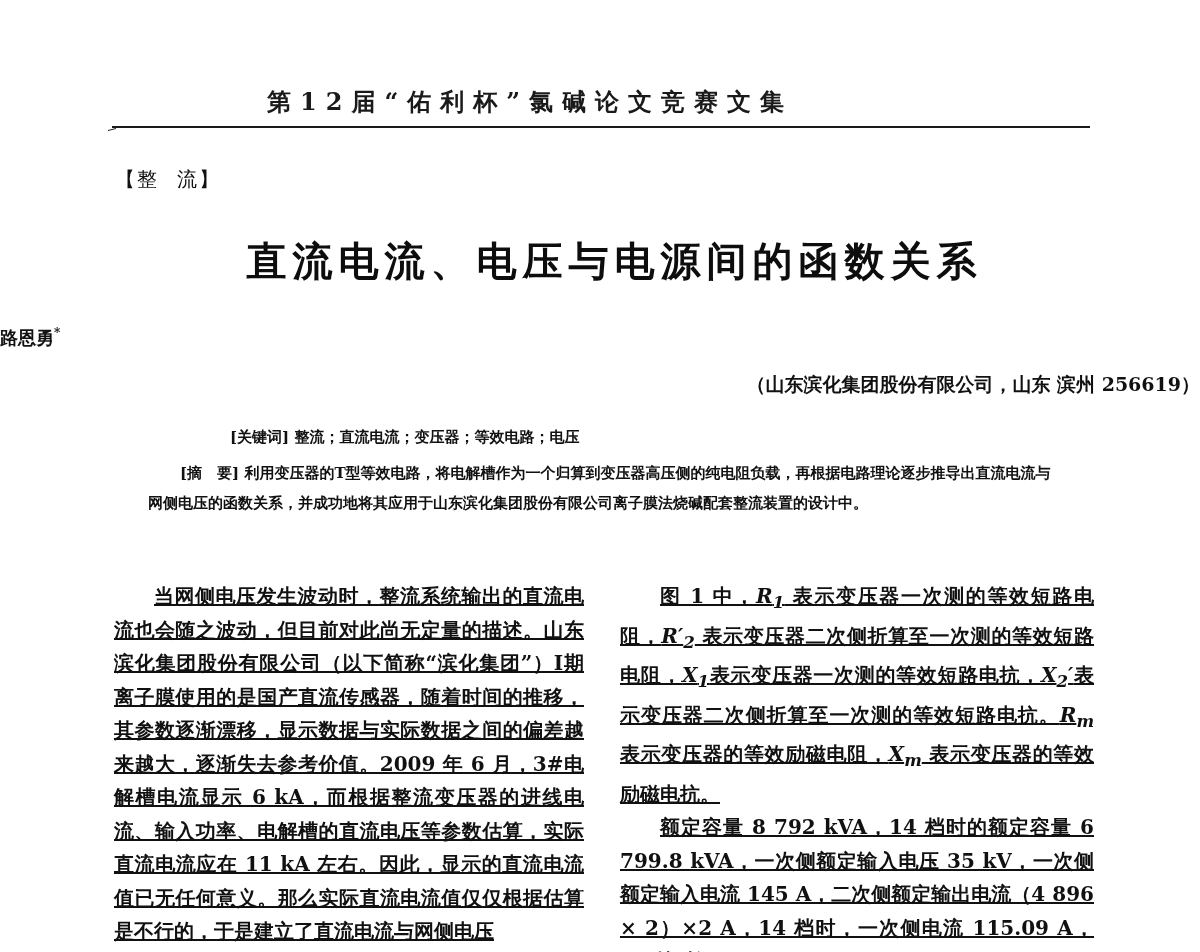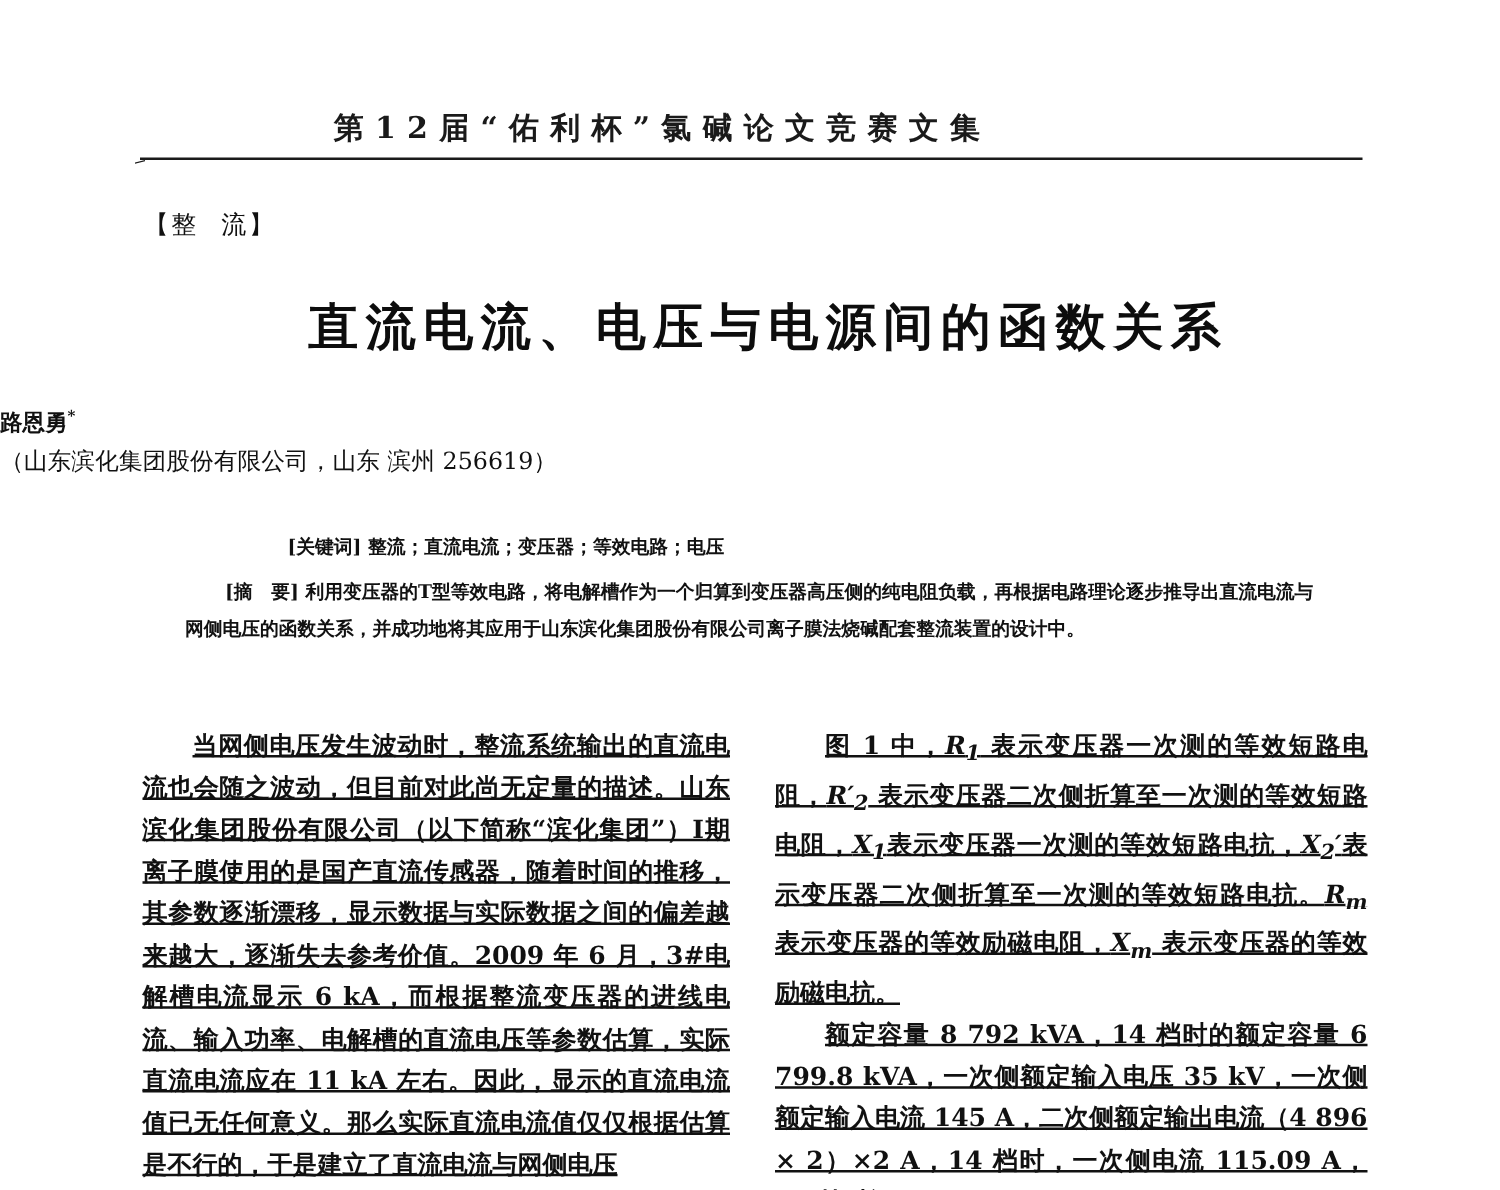--- a/index.html
+++ b/index.html
@@ -71,24 +71,24 @@
     top: 326px;
     text-align: left;
     font-size: 18px;
     font-weight: bold;
   }
   .author sup { font-size: 12px; }
   .affiliation {
     position: absolute;
     left: 0;
     width: 1200px;
-    top: 356px;
-    text-align: left;
+    top: 372px;
+    text-align: right;
     font-size: 19px;
-    font-weight: normal;
+    font-weight: bold;
   }
   .keywords {
     position: absolute;
     left: 196px;
     top: 428px;
     font-size: 15px;
     font-weight: bold;
     margin-left: 34px;
   }
   .abstract {

